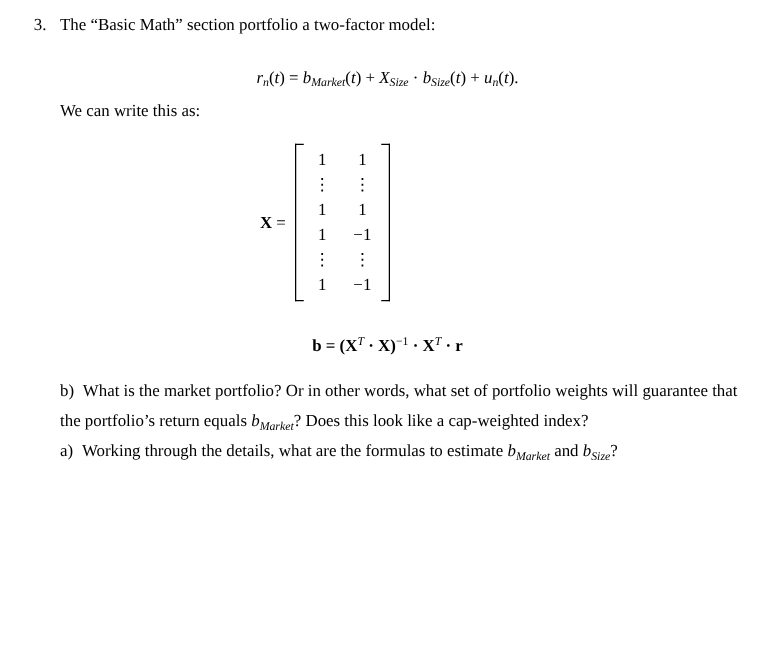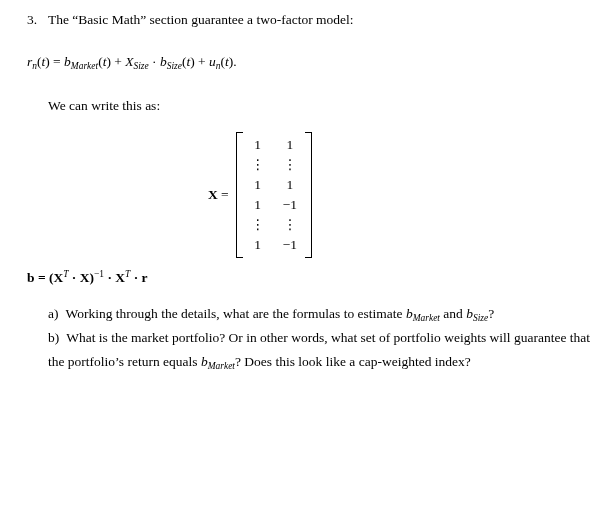--- a/index.html
+++ b/index.html
@@ -6,58 +6,58 @@
   body {
     width: 613px; height: 516px; overflow: hidden;
     font-family: "Liberation Serif", "DejaVu Serif", serif;
     color: #000; font-size: 13.5px;
   }
   .page { padding: 12px 20px 0 27px; }
 
   .header-row { display: flex; }
   .problem-number { width: 21px; flex: 0 0 21px; }
 
-  .eq { text-align: left; }
+  .eq { text-align: center; }
   .eq1 { margin-top: 26px; }
-  .write-as { margin-top: 28px; margin-left: 21px; }
+  .write-as { margin-top: 11px; margin-left: 21px; }
   .eq2 { margin-top: 21px; margin-right: 100px; }
 
   .matrix-wrap {
     margin-top: 18px; margin-right: 100px;
     display: flex; justify-content: center; align-items: center;
   }
   .matrix-label { margin-right: 7px; }
   .matrix { display: flex; align-items: stretch; }
   .bracket { width: 6px; }
   .bracket.left  { border-left: 1.2px solid #000; border-top: 1.2px solid #000; border-bottom: 1.2px solid #000; }
   .bracket.right { border-right: 1.2px solid #000; border-top: 1.2px solid #000; border-bottom: 1.2px solid #000; }
   .matrix-grid {
     display: grid; grid-template-columns: auto auto;
     column-gap: 18px; padding: 3px 8px; text-align: center;
   }
   .matrix-grid span { line-height: 20px; min-width: 14px; display: inline-block; }
 
-  .eq3 { margin-top: 12px; }
+  .eq3 { margin-top: 28px; }
 
   .parts { margin-top: 16px; margin-left: 21px; line-height: 24px; }
   .part { margin: 0; }
   .part-label { margin-right: 7px; }
 
   sub, sup { font-size: 70%; line-height: 0; }
   sub { vertical-align: -0.32em; }
   sup { vertical-align: 0.55em; }
 </style>
 </head>
 <body>
 
 <div class="page">
 
   <div class="header-row">
     <span class="problem-number">3.</span>
-    <span>The “Basic Math” section guarantee a two-factor model:</span>
+    <span>The “Basic Math” section portfolio a two-factor model:</span>
   </div>
 
   <div class="eq eq1"><span style="font-style: italic;">r</span><sub style="font-style: italic;">n</sub><span>(</span><span style="font-style: italic;">t</span><span>) = </span><span style="font-style: italic;">b</span><sub style="font-style: italic;">Market</sub><span>(</span><span style="font-style: italic;">t</span><span>) + </span><span style="font-style: italic;">X</span><sub style="font-style: italic;">Size</sub><span> · </span><span style="font-style: italic;">b</span><sub style="font-style: italic;">Size</sub><span>(</span><span style="font-style: italic;">t</span><span>) + </span><span style="font-style: italic;">u</span><sub style="font-style: italic;">n</sub><span>(</span><span style="font-style: italic;">t</span><span>).</span></div>
 
   <div class="write-as">We can write this as:</div>
 
 
   <div class="matrix-wrap">
     <span class="matrix-label"><span style="font-weight: bold;">X</span><span> = </span></span>
     <div class="matrix">
@@ -76,17 +76,17 @@
         <span>1</span>
         <span>−1</span>
       </div>
       <div class="bracket right"></div>
     </div>
   </div>
 
   <div class="eq eq3"><span style="font-weight: bold;">b</span><span style="font-weight: bold;"> = </span><span style="font-weight: bold;">(</span><span style="font-weight: bold;">X</span><sup style="font-style: italic;">T</sup><span style="font-weight: bold;"> · </span><span style="font-weight: bold;">X</span><span style="font-weight: bold;">)</span><sup>−1</sup><span style="font-weight: bold;"> · </span><span style="font-weight: bold;">X</span><sup style="font-style: italic;">T</sup><span style="font-weight: bold;"> · </span><span style="font-weight: bold;">r</span></div>
 
   <div class="parts">
+    <p class="part"><span class="part-label">b)</span><span><span>What is the market portfolio?  Or in other words, what set of portfolio weights will guarantee that the portfolio’s return equals </span><span style="font-style: italic;">b</span><sub style="font-style: italic;">Market</sub><span>?  Does this look like a cap-weighted index?</span></span></p>
     <p class="part"><span class="part-label">a)</span><span><span>Working through the details, what are the formulas to estimate </span><span style="font-style: italic;">b</span><sub style="font-style: italic;">Market</sub><span> and </span><span style="font-style: italic;">b</span><sub style="font-style: italic;">Size</sub><span>?</span></span></p>
-    <p class="part"><span class="part-label">b)</span><span><span>What is the market portfolio?  Or in other words, what set of portfolio weights will guarantee that the portfolio’s return equals </span><span style="font-style: italic;">b</span><sub style="font-style: italic;">Market</sub><span>?  Does this look like a cap-weighted index?</span></span></p>
   </div>
 
 </div>
 
 </body></html>

